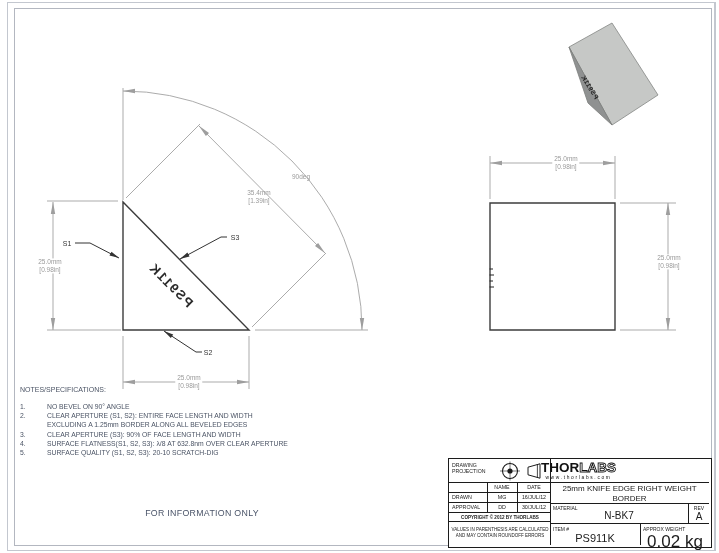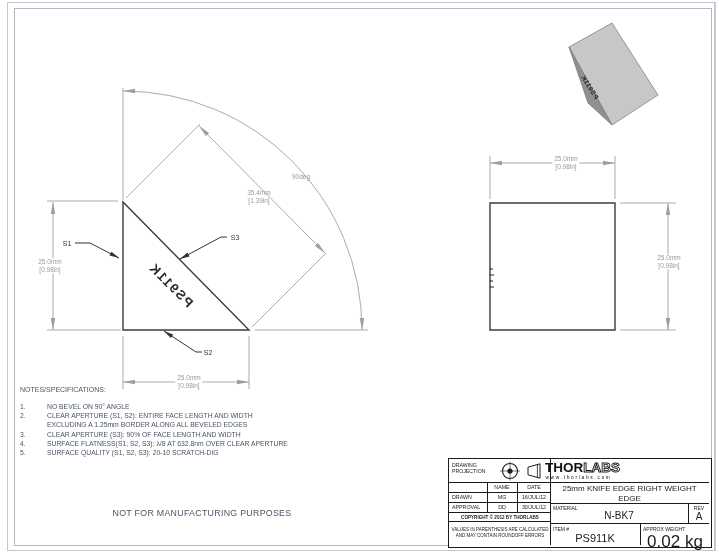--- a/index.html
+++ b/index.html
@@ -29,21 +29,21 @@
   
   .info{left:57px;top:508px;width:290px;text-align:center;font-size:8.8px;line-height:11.8px;
         color:#4a5468;letter-spacing:.3px;}
   
   .tb{left:448px;top:458px;width:262px;height:88px;border:1px solid #1c1c1c;background:#fff;}
   .tb .ln{position:absolute;background:#1c1c1c;}
   .tb .txt{position:absolute;color:#1c1c1c;white-space:nowrap;}
   .cell-lab{font-size:5px;}
   .cc{text-align:center;transform:translateX(-50%);}
   .logo-wrap{left:129.5px;top:2px;transform:translateX(-50%);text-align:center;}
-  .logo-main{font-size:13.5px;font-weight:800;letter-spacing:0;line-height:13px;color:#111;padding-left:8px;}
+  .logo-main{font-size:13.5px;font-weight:800;letter-spacing:0;line-height:13px;color:#111;}
   .logo-labs{color:#fff;-webkit-text-stroke:0.9px #111;font-weight:800;}
   .logo-url{font-size:4.8px;letter-spacing:1.7px;color:#111;margin-top:1px;}
 </style>
 </head>
 <body>
 
 <div id="sheet">
 
   <div class="abs outer-border"></div>
   <div class="abs inner-frame"></div>
@@ -165,21 +165,21 @@
       <div class="note-row">
         <span class="note-num">5.</span>
         <span>
             <span class="note-ln">SURFACE QUALITY (S1, S2, S3): 20-10 SCRATCH-DIG</span>
           </span>
       </div>
     </div>
   </div>
 
   <div class="abs info">
-    <div>NOT FOR MANUFACTURING PURPOSES</div>
+    <div>FOR INFORMATION ONLY</div>
   </div>
 
   <div class="abs tb">
 
     <div class="ln" style="left:101px;top:0;width:1px;height:86px;"></div>
     <div class="ln" style="left:0;top:23px;width:102px;height:1px;"></div>
     <div class="ln" style="left:0;top:33px;width:102px;height:1px;"></div>
     <div class="ln" style="left:0;top:43px;width:102px;height:1px;"></div>
     <div class="ln" style="left:0;top:53px;width:102px;height:1px;"></div>
     <div class="ln" style="left:0;top:62px;width:102px;height:1px;"></div>
@@ -222,21 +222,21 @@
       <div>AND MAY CONTAIN ROUNDOFF ERRORS</div>
     </div>
 
     <div class="txt logo-wrap">
       <div class="logo-main"><span>THOR</span><span class="logo-labs">LABS</span></div>
       <div class="logo-url">www.thorlabs.com</div>
     </div>
 
     <div class="txt cc" style="left:180.5px;top:25px;font-size:8px;line-height:9.5px;text-align:center;">
       <div>25mm KNIFE EDGE RIGHT WEIGHT</div>
-      <div>EDGE</div>
+      <div>BORDER</div>
     </div>
 
     <div class="txt cell-lab" style="left:104px;top:46px;">MATERIAL</div>
     <div class="txt cc" style="left:170px;top:51px;font-size:10px;text-align:center;">N-BK7</div>
     <div class="txt cc cell-lab" style="left:250px;top:46px;">REV</div>
     <div class="txt cc" style="left:250px;top:52px;font-size:10px;">A</div>
 
     <div class="txt cell-lab" style="left:104px;top:66.5px;">ITEM #</div>
     <div class="txt cc" style="left:146px;top:73px;font-size:11px;">PS911K</div>
     <div class="txt cell-lab" style="left:194px;top:66.5px;">APPROX WEIGHT</div>

